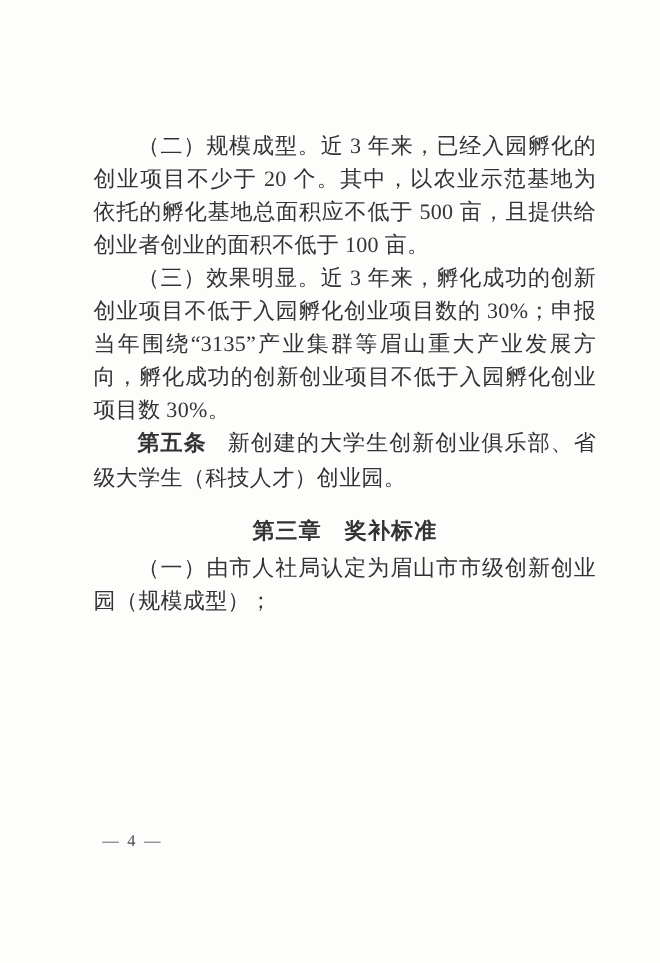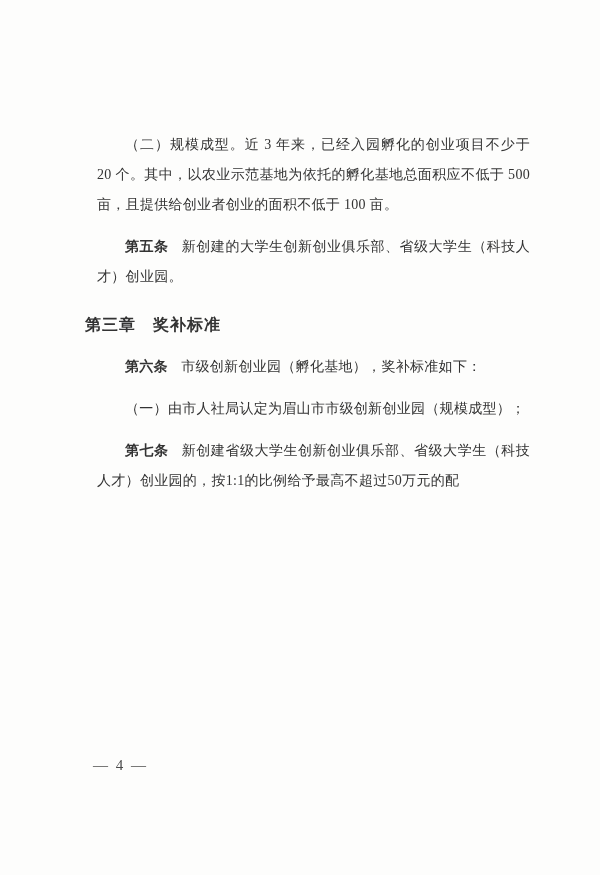--- a/index.html
+++ b/index.html
@@ -13,36 +13,37 @@
     position: relative;
     overflow: hidden;
   }
   .page {
     position: absolute;
     inset: 0;
     padding: 118px 58px 0 85px;
     background: #fdfdfc;
   }
   .para {
-    margin: 12px;
-    font-size: 14px;
+    margin: 0;
+    font-size: 20px;
     line-height: 30px;
     text-align: justify;
     text-indent: 2em;
     letter-spacing: 0.3px;
   }
   .lead {
     font-weight: bold;
-    font-family: Liberation Serif, serif;
+    font-family: Liberation Mono, monospace;
     margin-right: 0.95em;
   }
   .chapter {
     margin: 18px 0 4px 0;
-    font-size: 16px;
+    font-size: 20px;
     line-height: 30px;
+    text-align: center;
     font-weight: bold;
     font-family: "Liberation Sans", "DejaVu Sans", sans-serif;
     letter-spacing: 1px;
   }
   .footer {
     position: absolute;
     left: 93px;
     top: 755px;
     font-size: 15px;
     line-height: 20px;
@@ -51,29 +52,28 @@
     font-family: "Liberation Serif", "DejaVu Serif", serif;
   }
 </style>
 </head>
 <body>
 
 <div class="page">
 
   <p class="para"><span>（二）规模成型。近 3 年来，已经入园孵化的创业项目不少于 20 个。其中，以农业示范基地为依托的孵化基地总面积应不低于 500 亩，且提供给创业者创业的面积不低于 100 亩。</span></p>
 
+  <p class="para"><span>（三）效果明显。近 3 年来，孵化成功的创新创业项目不低于入园孵化创业项目数的 30%；申报当年围绕“3135”产业集群等眉山重大产业发展方向，孵化成功的创新创业项目不低于入园孵化创业项目数 30%。</span></p>
 
 
 
   <p class="para"><b class="lead">第五条</b><span>新创建的大学生创新创业俱乐部、省级大学生（科技人才）创业园。</span></p>
 
   <h2 class="chapter"><span>第三章　奖补标准</span></h2>
 
-  <p class="para"><b class="lead">第六条</b><span>市级创新创业园（孵化基地），奖补标准如下：</span></p>
 
   <p class="para"><span>（一）由市人社局认定为眉山市市级创新创业园（规模成型）；</span></p>
 
 
-  <p class="para"><b class="lead">第七条</b><span>新创建省级大学生创新创业俱乐部、省级大学生（科技人才）创业园的，按1:1的比例给予最高不超过50万元的配</span></p>
 
   <div class="footer">— 4 —</div>
 
 </div>
 
 </body></html>

